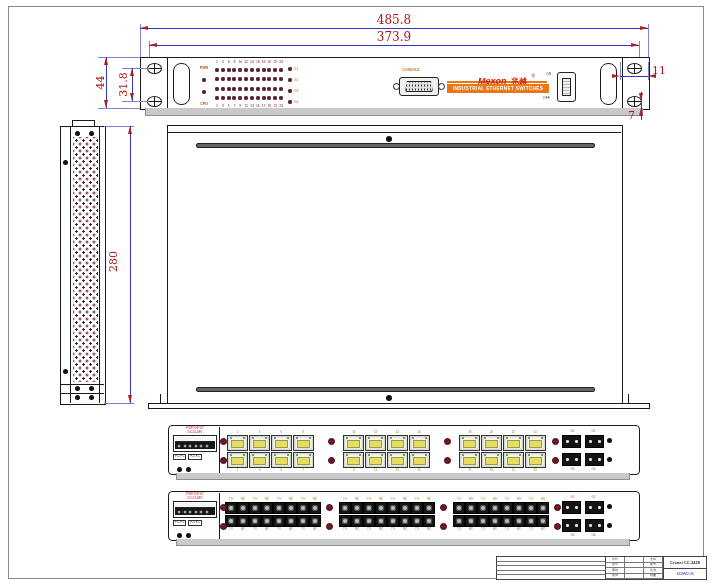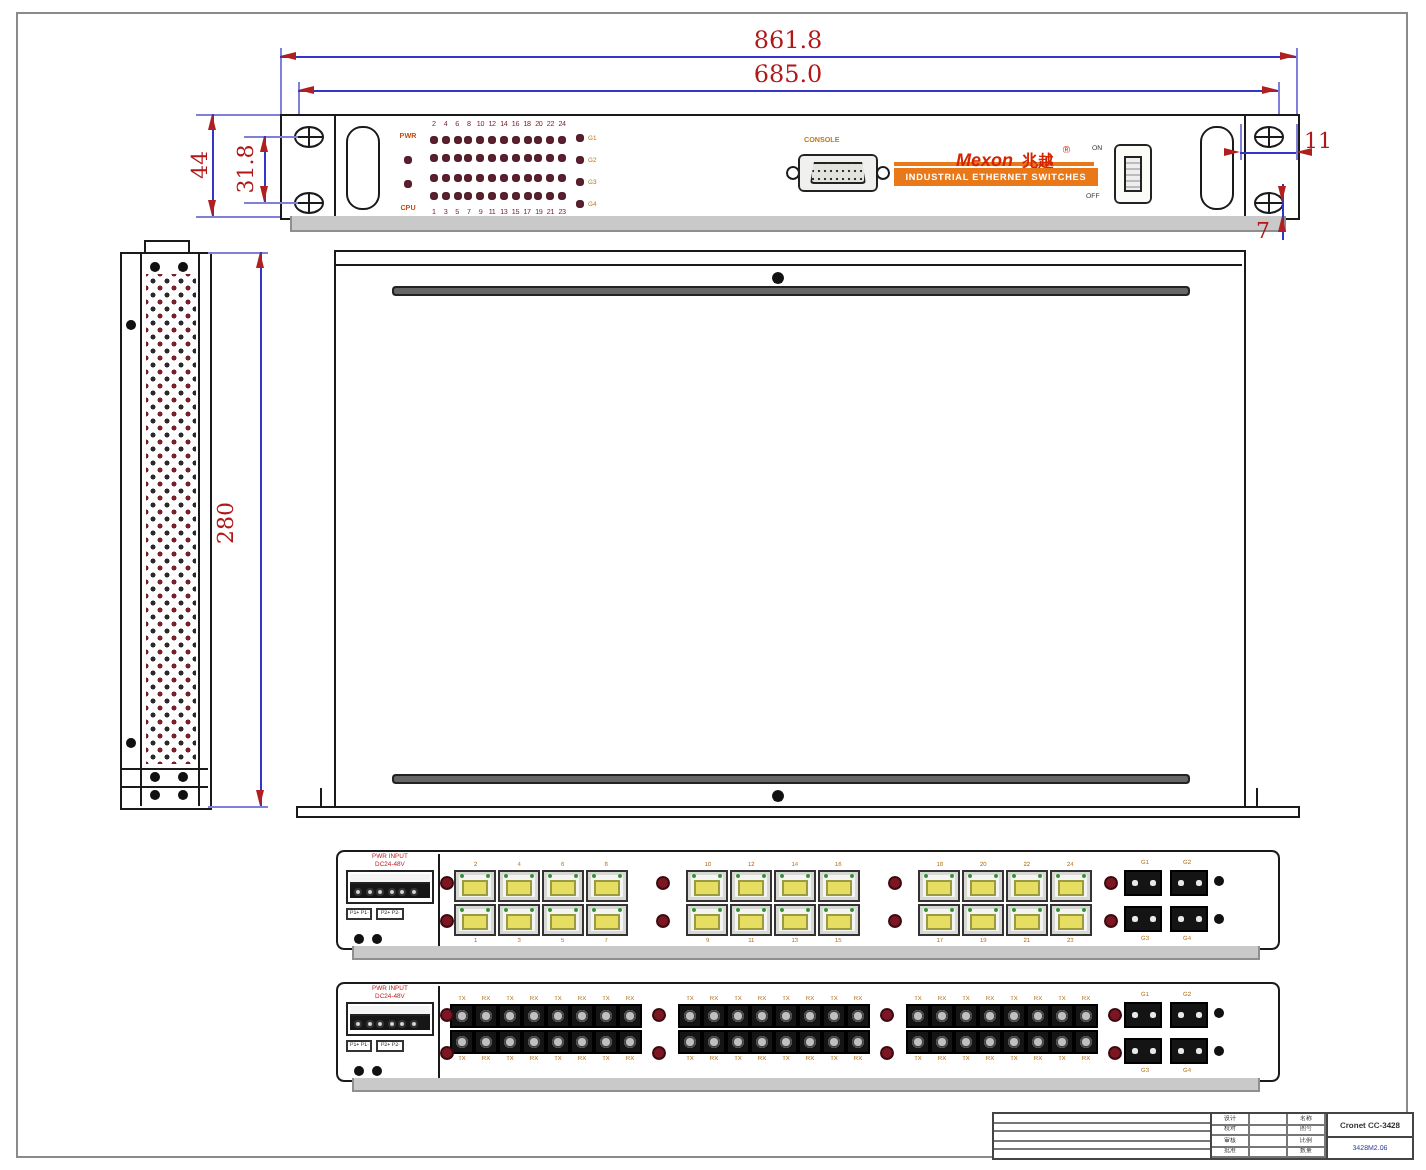--- a/index.html
+++ b/index.html
@@ -247,28 +247,28 @@
   <div class="a sw-in" style="position:absolute;left:562px;top:78px;width:7px;height:16px;"></div>
   <div class="a swlab" style="left:543px;top:96px;">OFF</div>
 </div>
 
 <div class="a">
   <div class="a extv" style="left:140px;top:24px;height:33px;"></div>
   <div class="a extv" style="left:648px;top:24px;height:33px;"></div>
   <div class="a dimh" style="left:140px;top:28px;width:508px;"></div>
   <div class="a ar l" style="left:140px;top:25.5px;"></div>
   <div class="a ar r" style="left:640px;top:25.5px;"></div>
-  <div class="a dimtxt" style="left:140px;top:13px;width:508px;">861.8</div>
+  <div class="a dimtxt" style="left:140px;top:13px;width:508px;">485.8</div>
 
   <div class="a extv" style="left:149px;top:41px;height:16px;"></div>
   <div class="a extv" style="left:639px;top:41px;height:16px;"></div>
   <div class="a dimh" style="left:149px;top:45px;width:490px;"></div>
   <div class="a ar l" style="left:149px;top:42.5px;"></div>
   <div class="a ar r" style="left:631px;top:42.5px;"></div>
-  <div class="a dimtxt" style="left:149px;top:30px;width:490px;">685.0</div>
+  <div class="a dimtxt" style="left:149px;top:30px;width:490px;">373.9</div>
 
   <div class="a exth" style="left:98px;top:57px;width:42px;"></div>
   <div class="a exth" style="left:98px;top:108px;width:42px;"></div>
   <div class="a dimv" style="left:106px;top:57px;height:51px;"></div>
   <div class="a ar u" style="left:103.5px;top:57px;"></div>
   <div class="a ar d" style="left:103.5px;top:100px;"></div>
   <div class="a dimtxt s rot" style="left:89px;top:77px;width:20px;height:11px;">44</div>
 
   <div class="a exth" style="left:122px;top:67.5px;width:27px;"></div>
   <div class="a exth" style="left:122px;top:100.5px;width:27px;"></div>

